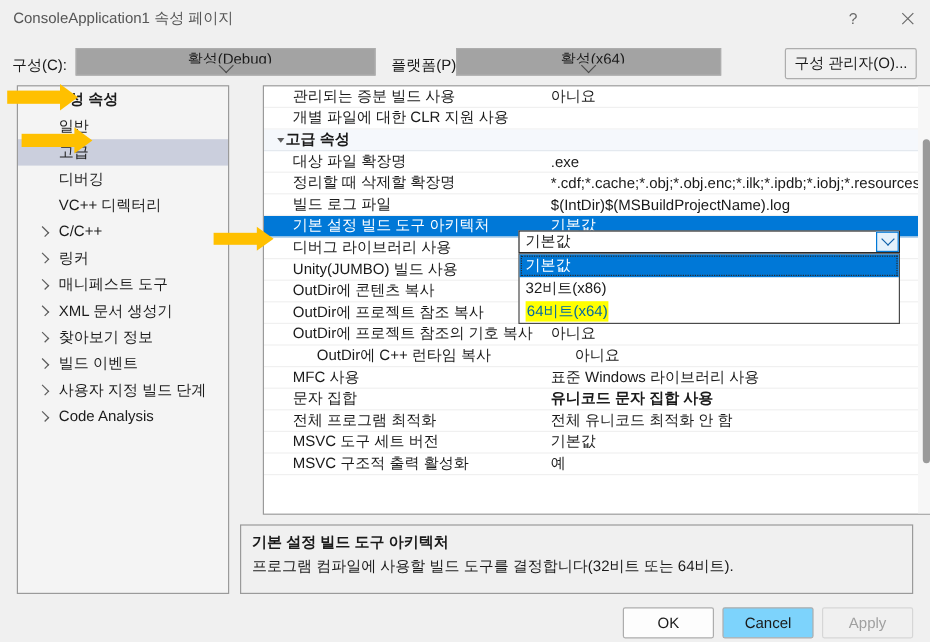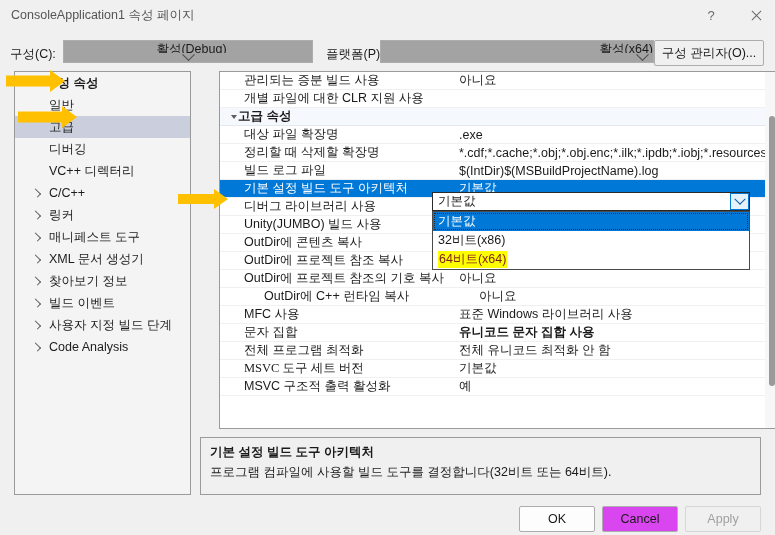--- a/index.html
+++ b/index.html
@@ -90,21 +90,21 @@
     align-items: center;
     justify-content: center;
   }
   .chev {
     width: 8px; height: 8px;
     border-right: 1.3px solid #4a4a4a;
     border-bottom: 1.3px solid #4a4a4a;
     transform: rotate(45deg) translate(-2px,-2px);
   }
   #combo-config   { left: 63px;  top: 40px; width: 250px; height: 23px; }
-  #combo-platform { left: 380px; top: 40px; width: 274px; height: 23px; align-items: flex-end; }
+  #combo-platform { left: 380px; top: 40px; width: 221px; height: 23px; }
 
   .btn {
     position: absolute;
     background: #f0f0f0;
     border: 1px solid #adadad;
     border-radius: 2px;
     box-sizing: border-box;
     font-family: inherit;
     font-size: 12.5px;
     color: #1a1a1a;
@@ -297,21 +297,21 @@
     box-sizing: border-box;
   }
   .ddopt.sel {
     background: #0078d7;
     color: #ffffff;
     outline: 1px dotted #2b2b2b;
     outline-offset: -2px;
   }
   .ddopt .hl {
     background: #ffff00;
-    color: #7f1d1d;
+    color: #0369a1;
     padding: 0 1px;
   }
 
   
   .desc-panel {
     position: absolute;
     left: 200px; top: 437px;
     width: 561px; height: 58px;
     background: #f0f0f0;
     border: 1px solid #9a9a9a;
@@ -326,21 +326,21 @@
   }
   .desc-body {
     margin-top: 3px;
     font-size: 12.5px;
     color: #1a1a1a;
     white-space: nowrap;
   }
 
   
   #btn-ok     { left: 519px; top: 506px; width: 76px; height: 24px; background: #fdfdfd; }
-  #btn-cancel { left: 602px; top: 506px; width: 76px; height: 24px; background: #d946ef; }
+  #btn-cancel { left: 602px; top: 506px; width: 76px; height: 24px; background: #7dd3fc; }
   #btn-apply  { left: 685px; top: 506px; width: 76px; height: 24px; background: #f0f0f0; border-color: #d6d6d6; color: #a0a0a0; }
 
   
   .arrow {
     position: absolute;
     z-index: 60;
     pointer-events: none;
   }
   .arrow .shaft {
     position: absolute;
@@ -529,21 +529,21 @@
         <span class="pval">표준 Windows 라이브러리 사용</span>
       </div>
       <div class="prow" style="position: relative;">
         <span class="pname">문자 집합</span>
         <span class="pval bold">유니코드 문자 집합 사용</span>
       </div>
       <div class="prow" style="position: relative;">
         <span class="pname">전체 프로그램 최적화</span>
         <span class="pval">전체 유니코드 최적화 안 함</span>
       </div>
-      <div class="prow" style="position: relative; font-family: Liberation Serif, serif;">
+      <div class="prow" style="position: relative;">
         <span class="pname">MSVC 도구 세트 버전</span>
         <span class="pval">기본값</span>
       </div>
       <div class="prow" style="position: relative;">
         <span class="pname">MSVC 구조적 출력 활성화</span>
         <span class="pval">예</span>
       </div>
     </div>
   <div class="grid-sb">
     <div class="grid-sb-thumb"></div>

